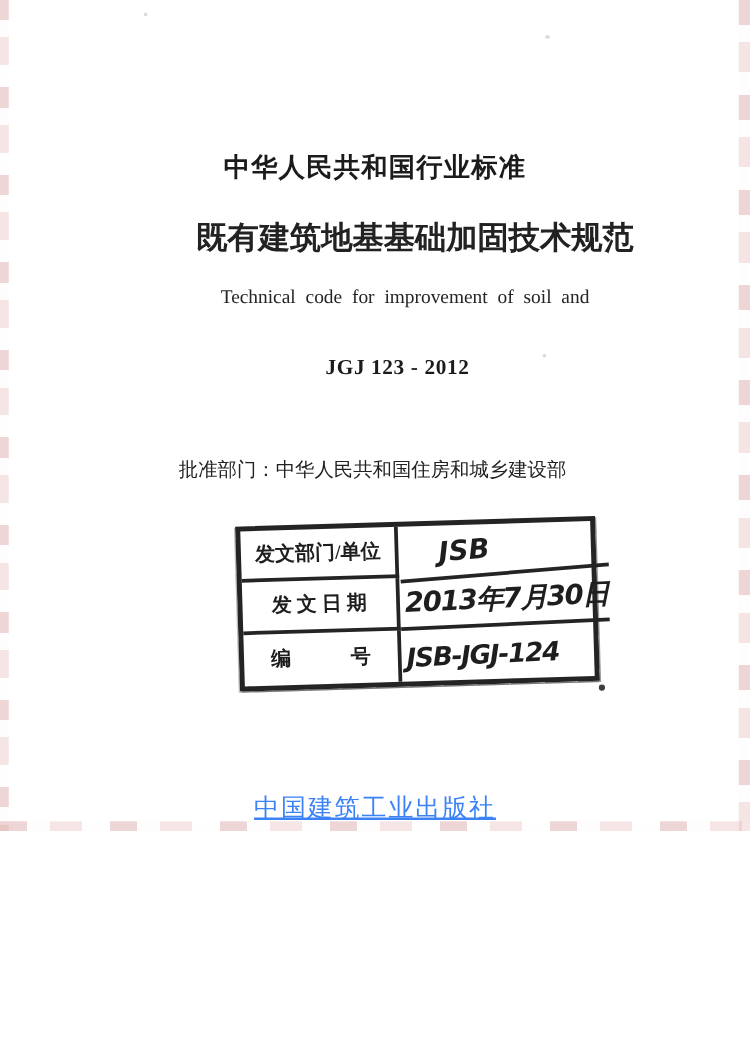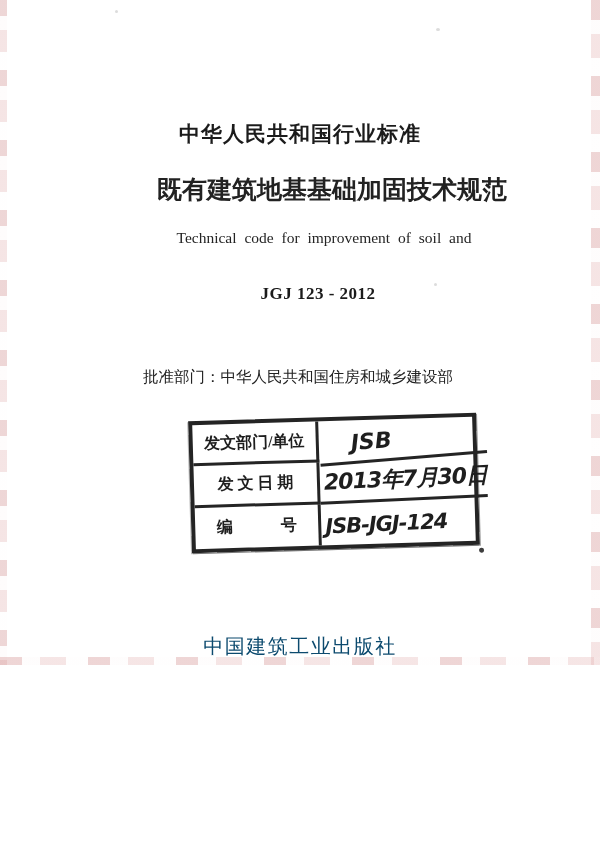--- a/index.html
+++ b/index.html
@@ -50,21 +50,21 @@
   }
   .std-no{
     top:284px;font-size:17px;font-weight:700;letter-spacing:.5px;color:#1b1b1b;margin-left:18px;
   }
   .meta-block{
     position:absolute;left:143px;top:323px;
     font-size:15.5px;font-weight:400;line-height:26px;color:#222;margin-top:41px;
   }
   .meta-line.effective{word-spacing:7px;}
   .publisher{
-    top:633px;font-size:20px;letter-spacing:1.5px;font-weight:500;color:#0c4a6e;
+    top:633px;font-size:20px;letter-spacing:1.5px;font-weight:500;color:#3b82f6;text-decoration:underline;
   }
   .year-city{
     top:677px;font-size:15px;font-weight:700;word-spacing:7px;color:#1d1d1d;
   }
 
   
   .stamp{
     position:absolute;left:190px;top:417px;width:280px;height:124px;
     transform:rotate(-1.7deg);
     border:4px solid #242424;

